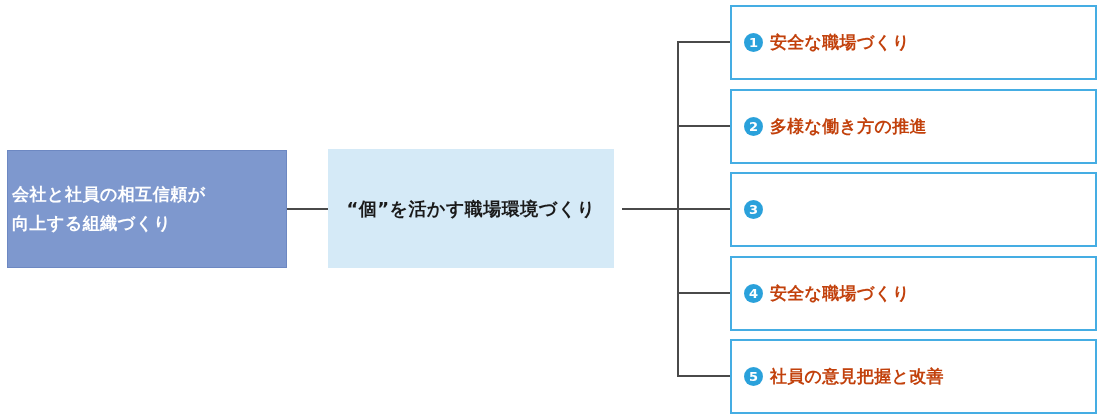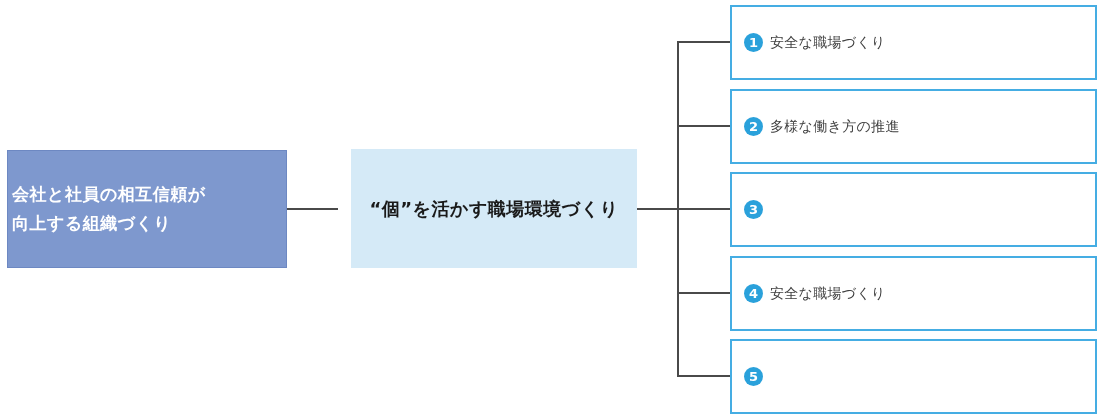--- a/index.html
+++ b/index.html
@@ -45,21 +45,21 @@
     font-size: 17px;
     font-weight: bold;
     line-height: 29px;
     white-space: pre-line;
     letter-spacing: 0.5px;
   }
 
   
   .mid-box {
     position: absolute;
-    left: 351px;
+    left: 328px;
     top: 149px;
     width: 286px;
     height: 119px;
     box-sizing: border-box;
     background: #d5eaf7;
     display: flex;
     align-items: center;
     justify-content: center;
   }
   .mid-box .label {
@@ -90,23 +90,23 @@
     height: 19px;
     border-radius: 50%;
     background: #2aa1db;
     color: #ffffff;
     font-size: 13px;
     font-weight: bold;
     line-height: 19px;
     text-align: center;
   }
   .goal-box .label {
-    color: #404040;
-    font-size: 14px;
-    font-weight: normal;
+    color: #c2410c;
+    font-size: 17px;
+    font-weight: bold;
     letter-spacing: 0.3px;
     white-space: nowrap;
   }
 
   .goal-box.g0 { top: 5px; }
   .goal-box.g1 { top: 89px; }
   .goal-box.g2 { top: 172px; }
   .goal-box.g3 { top: 256px; }
   .goal-box.g4 { top: 339px; }
 </style>
@@ -143,15 +143,16 @@
   </div>
   <div class="goal-box g2">
     <span class="badge">3</span>
   </div>
   <div class="goal-box g3">
     <span class="badge">4</span>
     <span class="label">安全な職場づくり</span>
   </div>
   <div class="goal-box g4">
     <span class="badge">5</span>
+    <span class="label">社員の意見把握と改善</span>
   </div>
 
 </div>
 
 </body></html>

